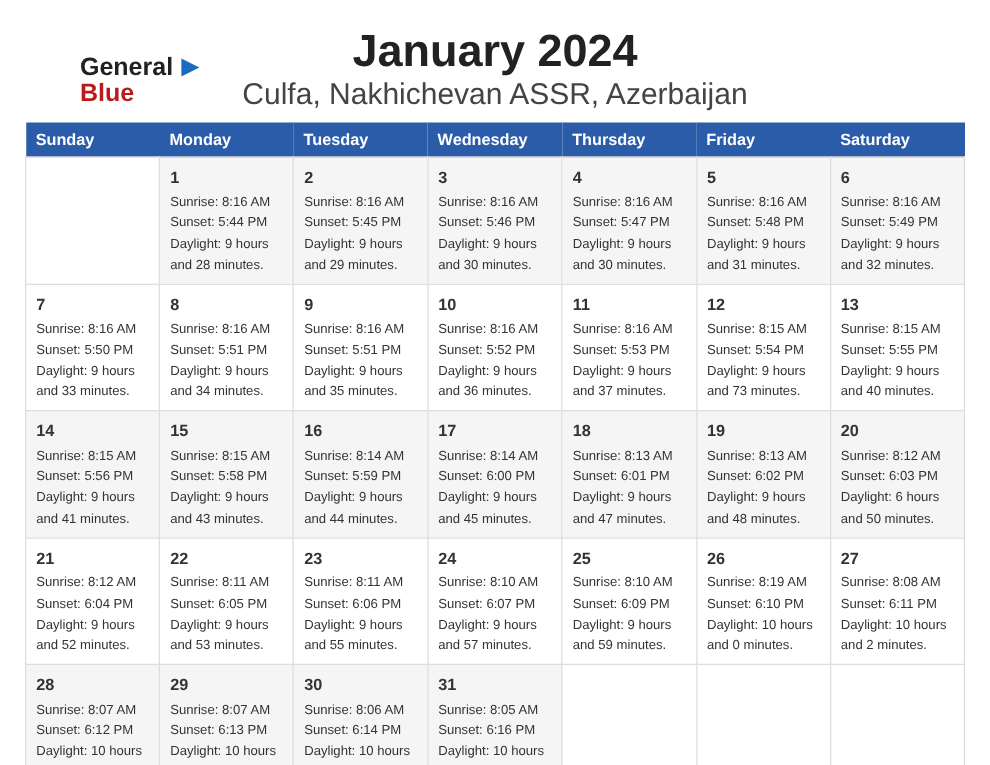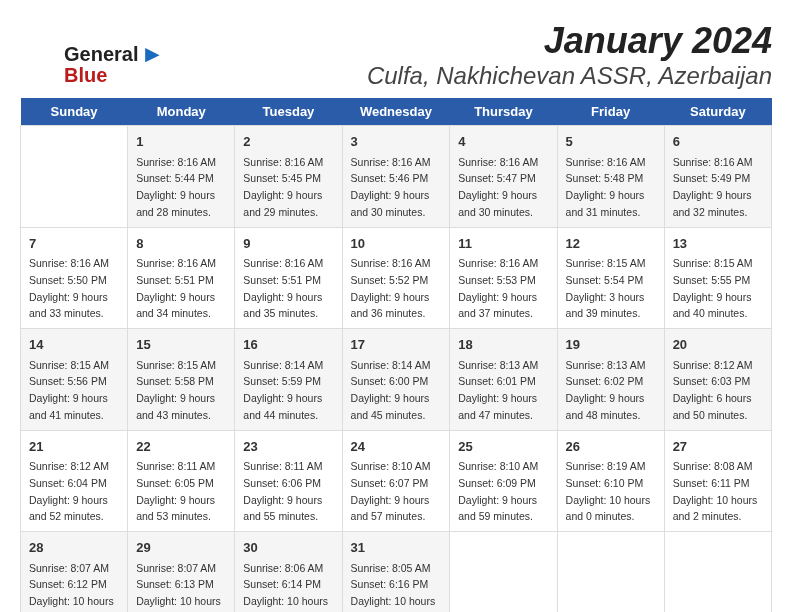--- a/index.html
+++ b/index.html
@@ -4,23 +4,22 @@
   <style>
     * { margin: 0; padding: 0; box-sizing: border-box; }
     body {
       font-family: Arial, sans-serif;
       background: #fff;
       width: 792px;
       min-height: 612px;
       padding: 20px;
     }
     .header {
-      text-align: right;
+      text-align: center;
       margin-bottom: 4px;
-      font-style: italic;
     }
     .header h1 {
       font-size: 36px;
       font-weight: bold;
       color: #222;
     }
     .header h2 {
       font-size: 24px;
       font-weight: normal;
       color: #444;
@@ -39,21 +38,21 @@
       border-collapse: collapse;
       margin-top: 8px;
       font-size: 11px;
     }
     thead tr {
       background-color: #2a5caa;
       color: #fff;
     }
     thead th {
       padding: 6px 8px;
-      text-align: center;
+      text-align: left;
       font-size: 13px;
       font-weight: bold;
     }
     tbody tr {
       vertical-align: top;
     }
     tbody tr:nth-child(odd) {
       background-color: #f5f5f5;
     }
     tbody tr:nth-child(even) {
@@ -156,21 +155,21 @@
         <span class="day-info">Sunrise: 8:16 AM</span><br>
         <span class="day-info">Sunset: 5:52 PM</span><br>
         <span class="day-info">Daylight: 9 hours and 36 minutes.</span></td>
           <td><span class="day-num">11</span>
         <span class="day-info">Sunrise: 8:16 AM</span><br>
         <span class="day-info">Sunset: 5:53 PM</span><br>
         <span class="day-info">Daylight: 9 hours and 37 minutes.</span></td>
           <td><span class="day-num">12</span>
         <span class="day-info">Sunrise: 8:15 AM</span><br>
         <span class="day-info">Sunset: 5:54 PM</span><br>
-        <span class="day-info">Daylight: 3 hours and 39 minutes.</span></td>
+        <span class="day-info">Daylight: 9 hours and 73 minutes.</span></td>
           <td><span class="day-num">13</span>
         <span class="day-info">Sunrise: 8:15 AM</span><br>
         <span class="day-info">Sunset: 5:55 PM</span><br>
         <span class="day-info">Daylight: 9 hours and 40 minutes.</span></td>
         </tr>
         <tr>
           <td><span class="day-num">14</span>
         <span class="day-info">Sunrise: 8:15 AM</span><br>
         <span class="day-info">Sunset: 5:56 PM</span><br>
         <span class="day-info">Daylight: 9 hours and 41 minutes.</span></td>

